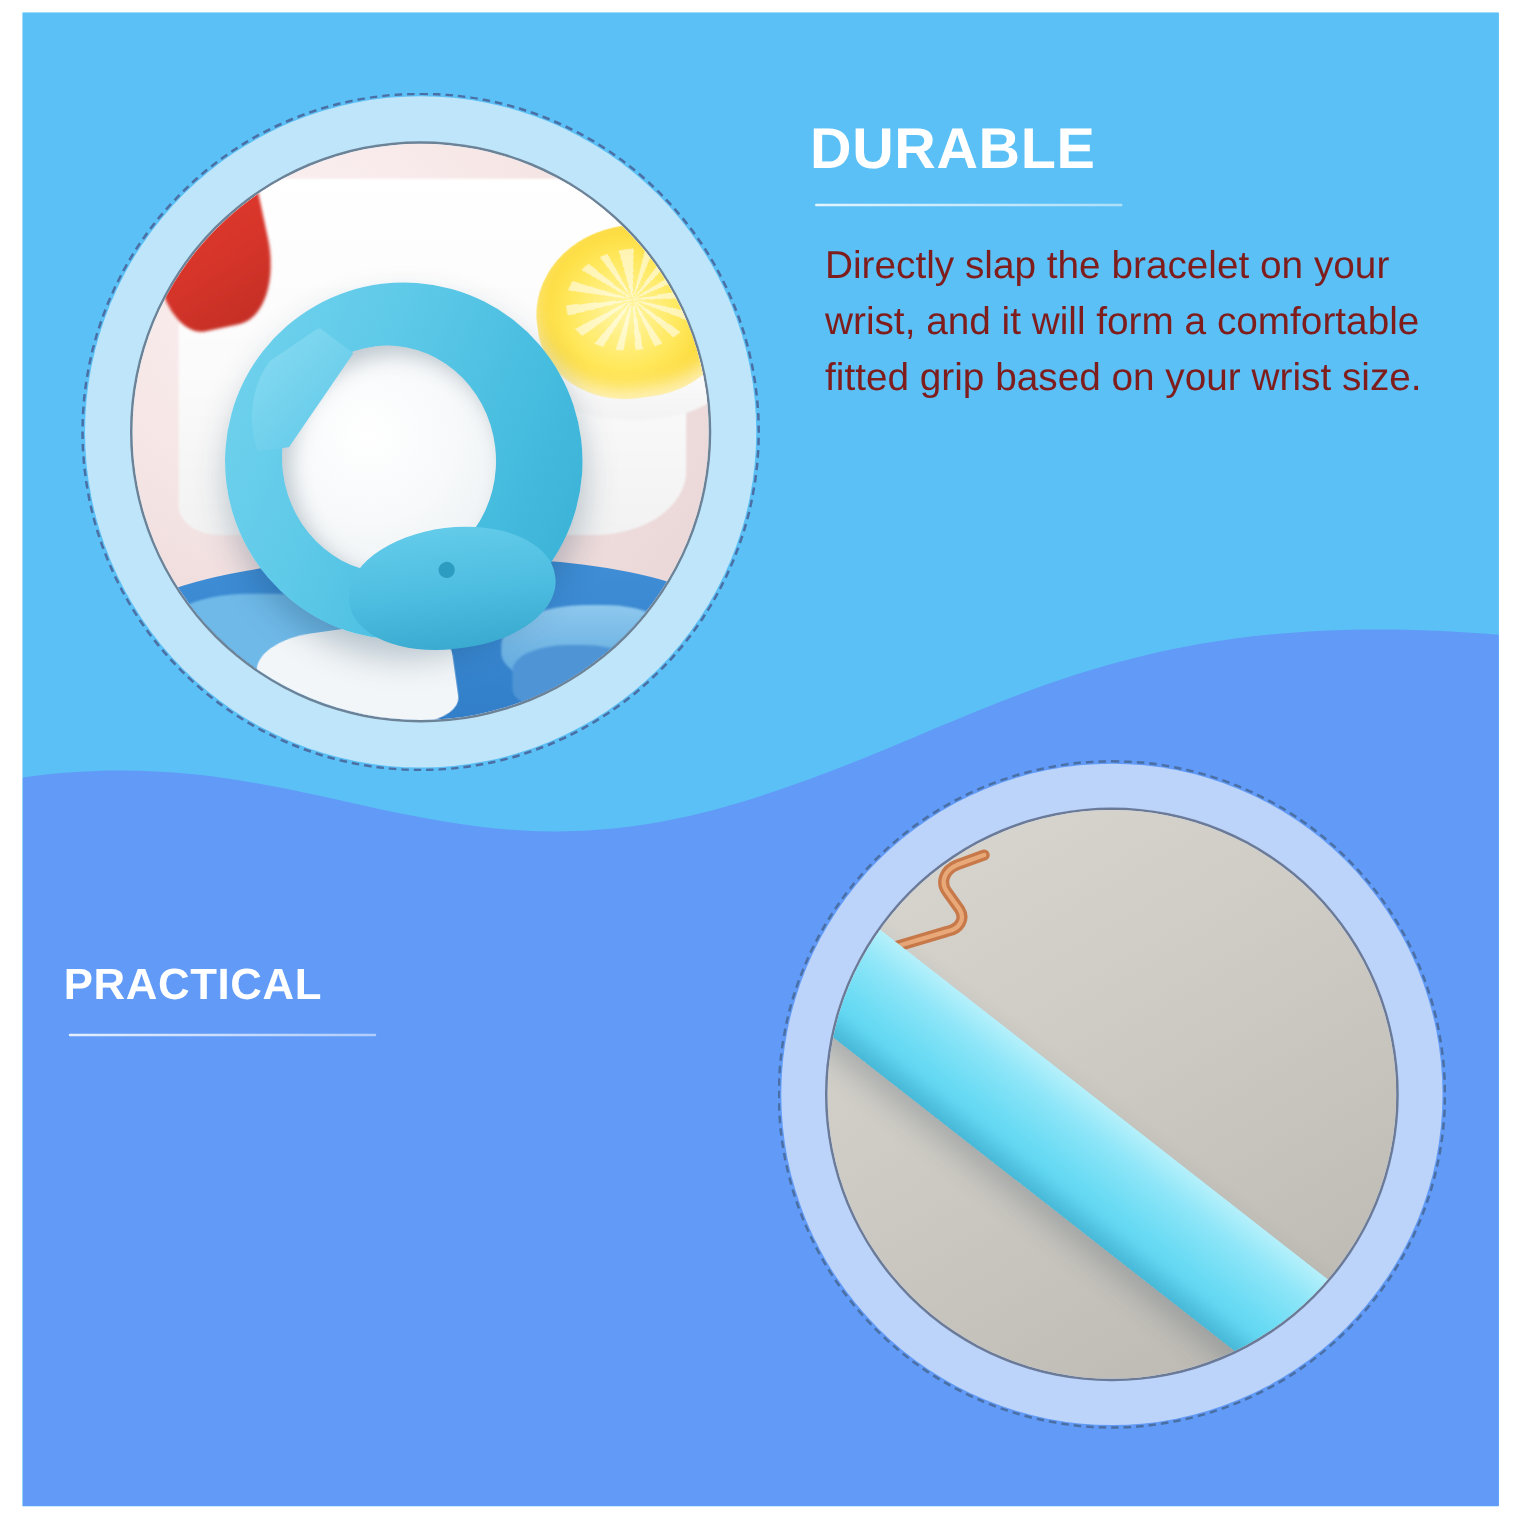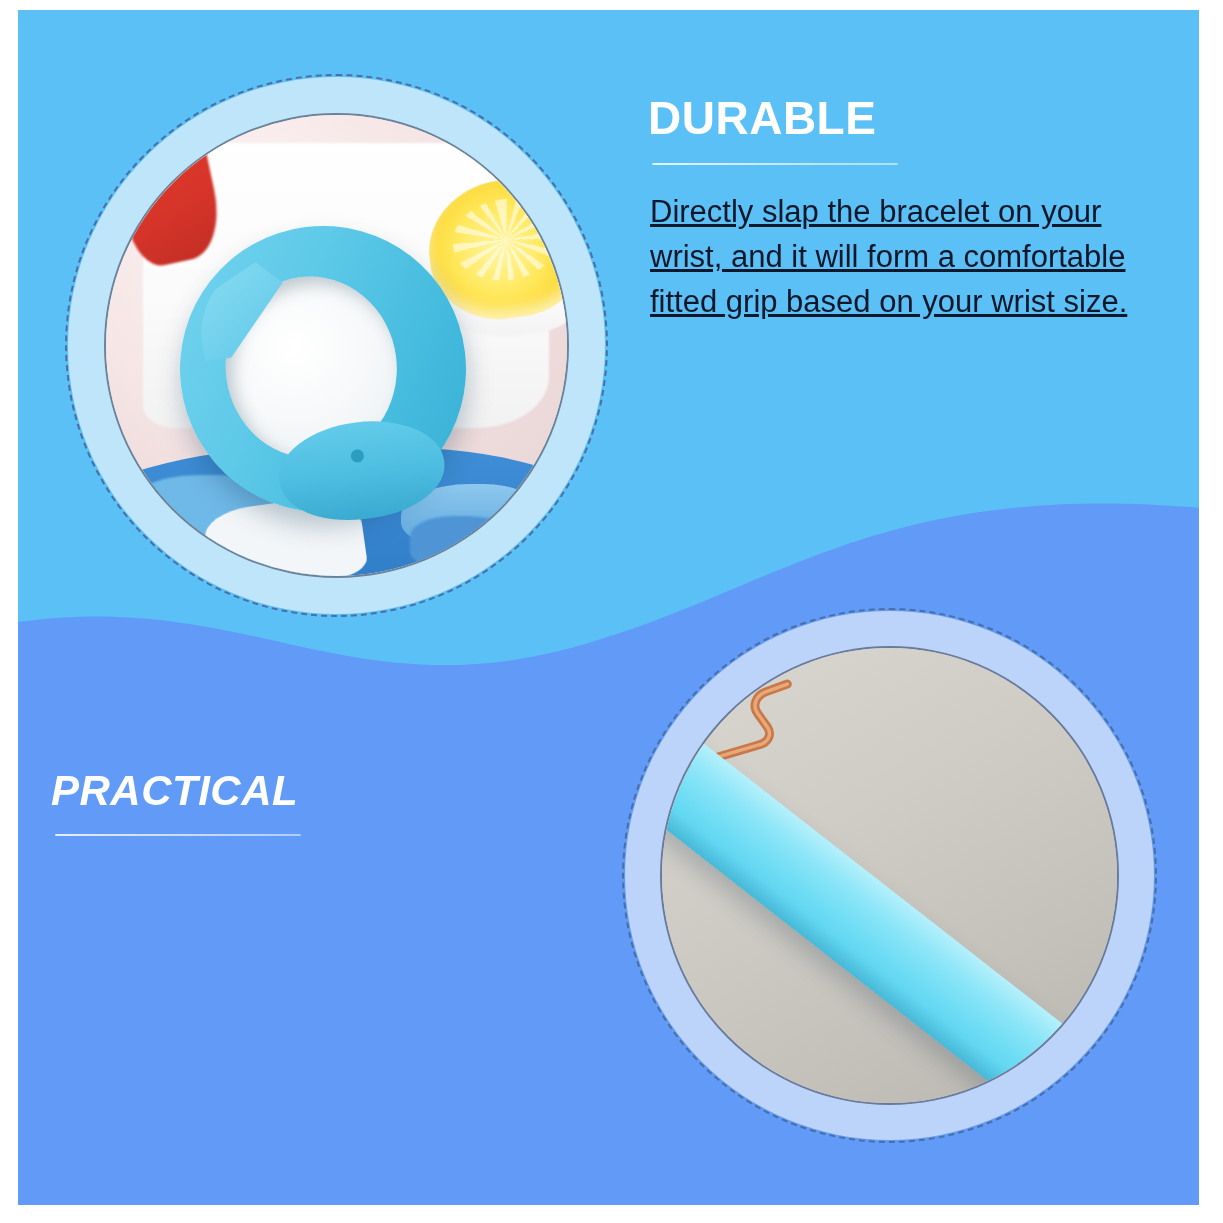--- a/index.html
+++ b/index.html
@@ -123,30 +123,30 @@
   .block{position:absolute;}
   .heading{
     color:#ffffff;font-weight:bold;letter-spacing:.5px;
     line-height:1;margin:0;
   }
   .rule{
     height:2px;background:linear-gradient(90deg,rgba(255,255,255,.92),rgba(255,255,255,.55));
     border-radius:2px;opacity:.9;
   }
   .body{
-    color:#0f172a;margin:2px;font-weight:normal;text-decoration:underline;
+    color:#7f1d1d;margin:12px;font-weight:normal;
   }
 
   #block-durable{left:630px;top:85px;width:505px;}
   #block-durable .heading{font-size:46px;}
   #block-durable .rule{width:246px;margin:22px 0 24px 4px;}
   #block-durable .body{font-size:31px;line-height:45px;}
 
   #block-practical{left:33px;top:760px;width:505px;}
-  #block-practical .heading{font-size:42px;font-style:italic;}
+  #block-practical .heading{font-size:35px;}
   #block-practical .rule{width:246px;margin:22px 0 26px 4px;}
   #block-practical .body{font-size:31px;line-height:45px;}
 </style>
 </head>
 <body>
 
 <div id="canvas">
 
   <div id="panel">
 

